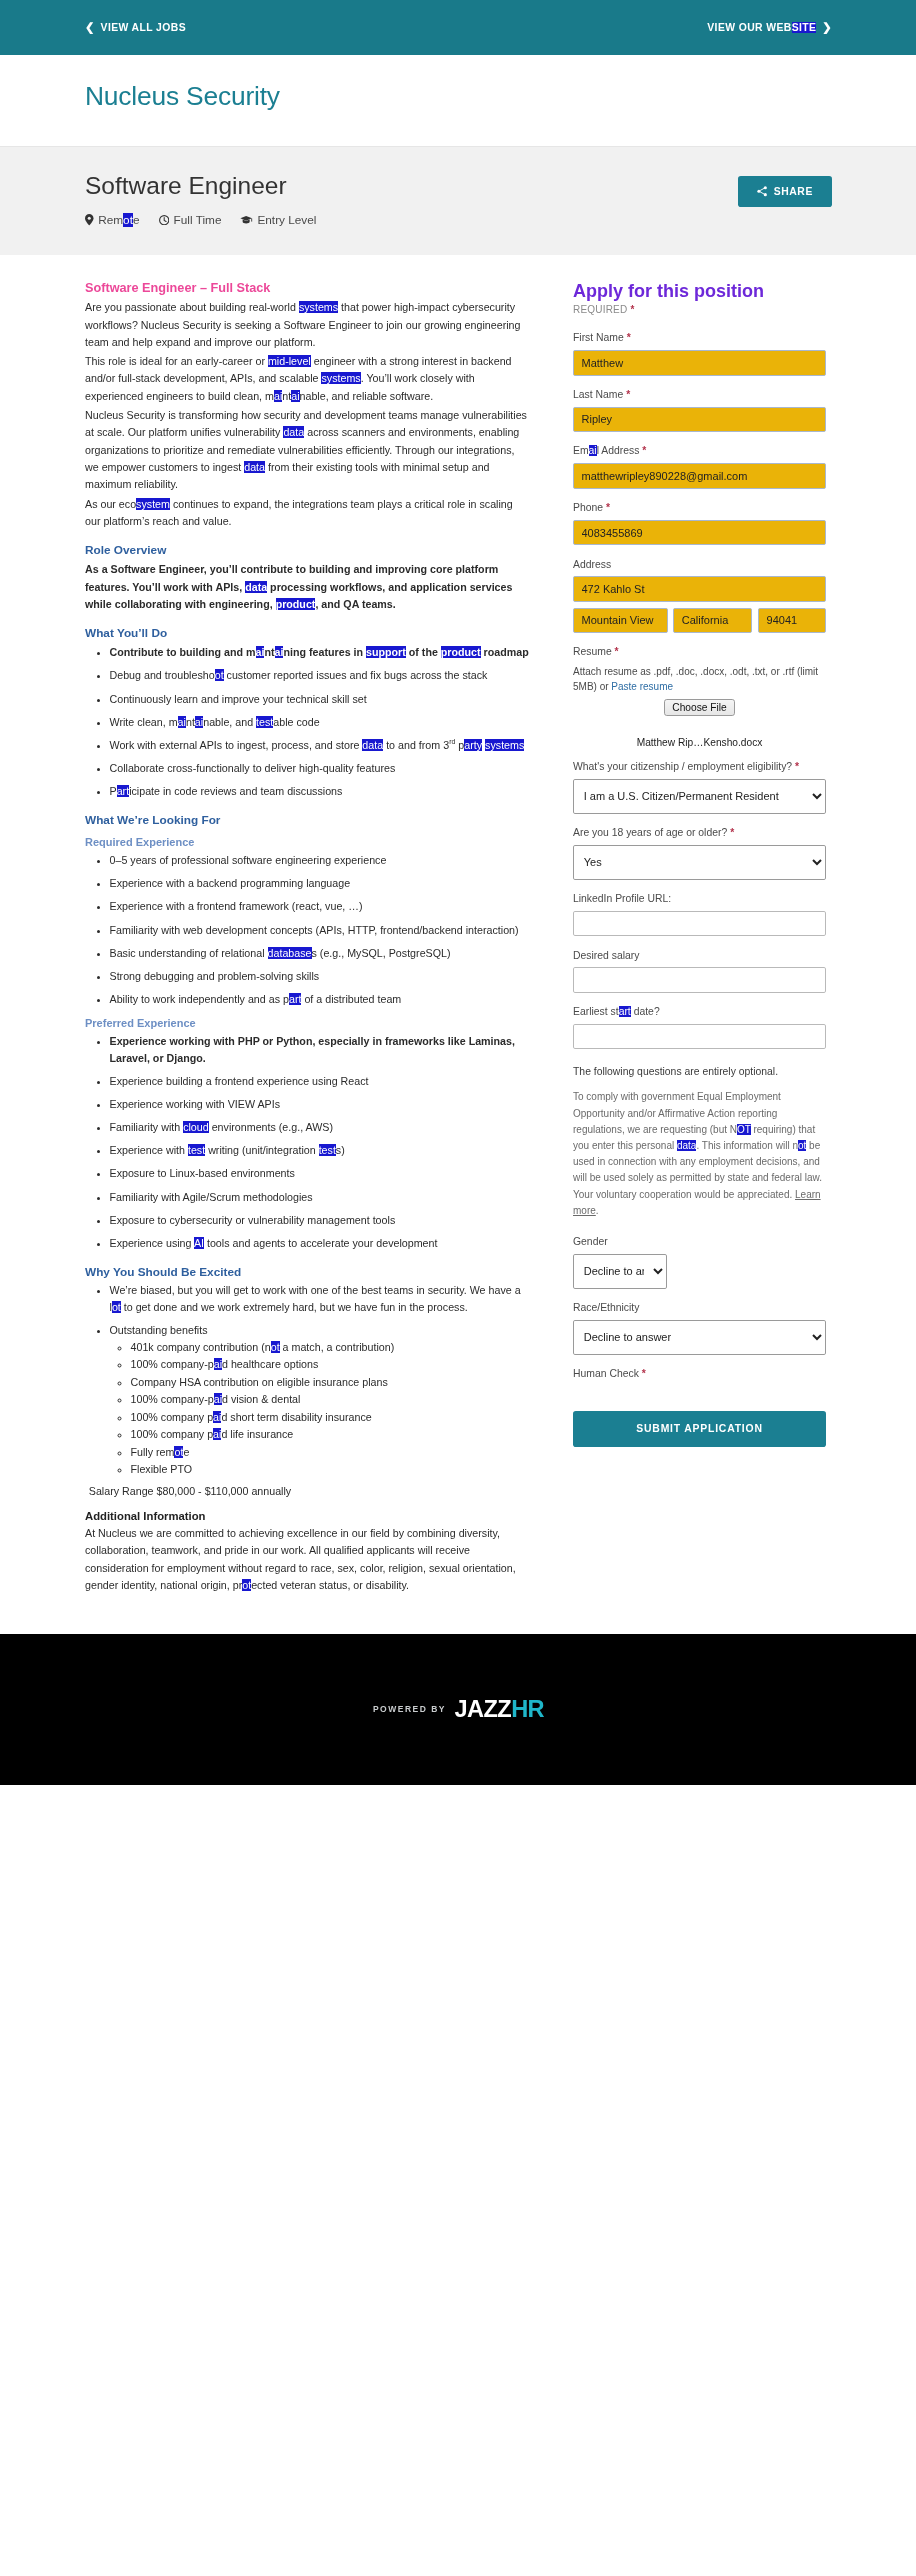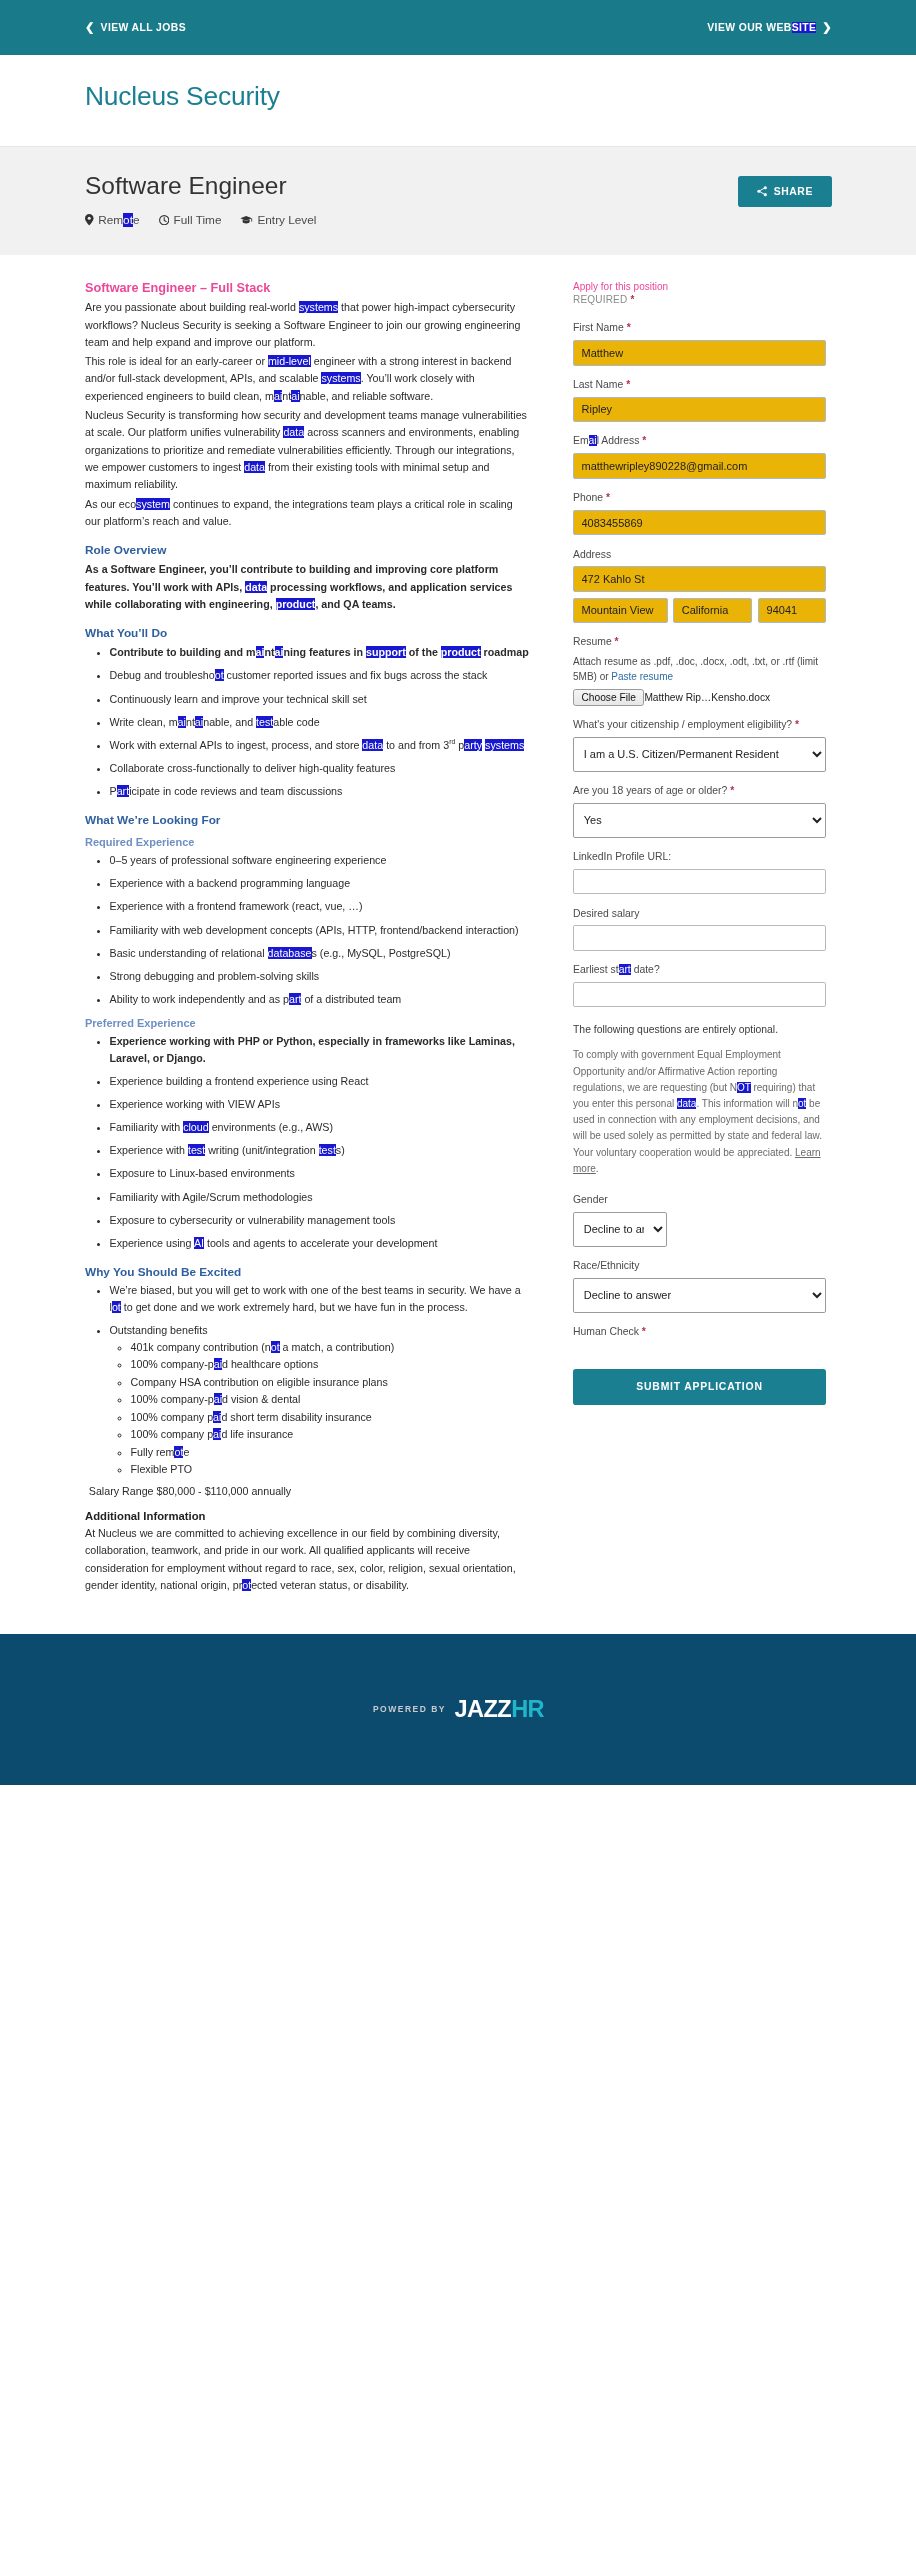--- a/index.html
+++ b/index.html
@@ -141,23 +141,23 @@
   .jd li.bold { font-weight:700; }
   .jd .salary {
     font-size:10.7px;
     color:#2b2b2b;
     margin:7.5px 0 0 3.8px;
   }
   sup { font-size:7px; }
 
   
   .form-title {
-    font-size:10px;
-    font-weight:400;
-    color:#ec4899;
+    font-size:18px;
+    font-weight:700;
+    color:#6d28d9;
     margin:0 0 1.9px 0;
   }
   .required-line {
     font-size:10px;
     color:#8a8a8a;
     margin:0 0 15px 0;
     letter-spacing:0.2px;
   }
   .req-star { color:#b3334c; font-weight:700; }
   .field { margin-bottom:11.3px; }
@@ -188,21 +188,21 @@
   .addr-row input.city { flex:1.25 1 0; }
   .addr-row input.zip { flex:0.82 1 0; }
 
   .helper {
     font-size:10px;
     color:#4a4a4a;
     line-height:1.5;
     margin:0 0 4.7px 0;
   }
   .helper a { color:#2e6da4; text-decoration:none; }
-  .file-row { display:flex; align-items:center; gap:0; margin-bottom:1.9px; }
+  .file-row { display:flex; align-items:center; gap:21px; margin-bottom:1.9px;flex-direction:column; }
   .choose-file {
     background:linear-gradient(#f5f5f5,#e6e6e6);
     border:0.9px solid #9a9a9a;
     border-radius:2.8px;
     font-size:10.2px;
     padding:1.9px 7.5px;
     color:#111;
     cursor:pointer;
     font-family:"Liberation Sans", sans-serif;
   }
@@ -246,21 +246,21 @@
     padding:12.3px 0;
     font-size:10.4px;
     font-weight:700;
     letter-spacing:0.8px;
     cursor:pointer;
     font-family:"Liberation Sans", sans-serif;
   }
 
   
   .footer {
-    background:#0c4a6e;
+    background:#000000;
     height:151px;
     display:flex;
     align-items:center;
     justify-content:center;
   }
   .footer-brand { display:flex; align-items:center; gap:8.5px; }
   .powered {
     color:#c9ccce;
     font-size:8.5px;
     font-weight:700;

